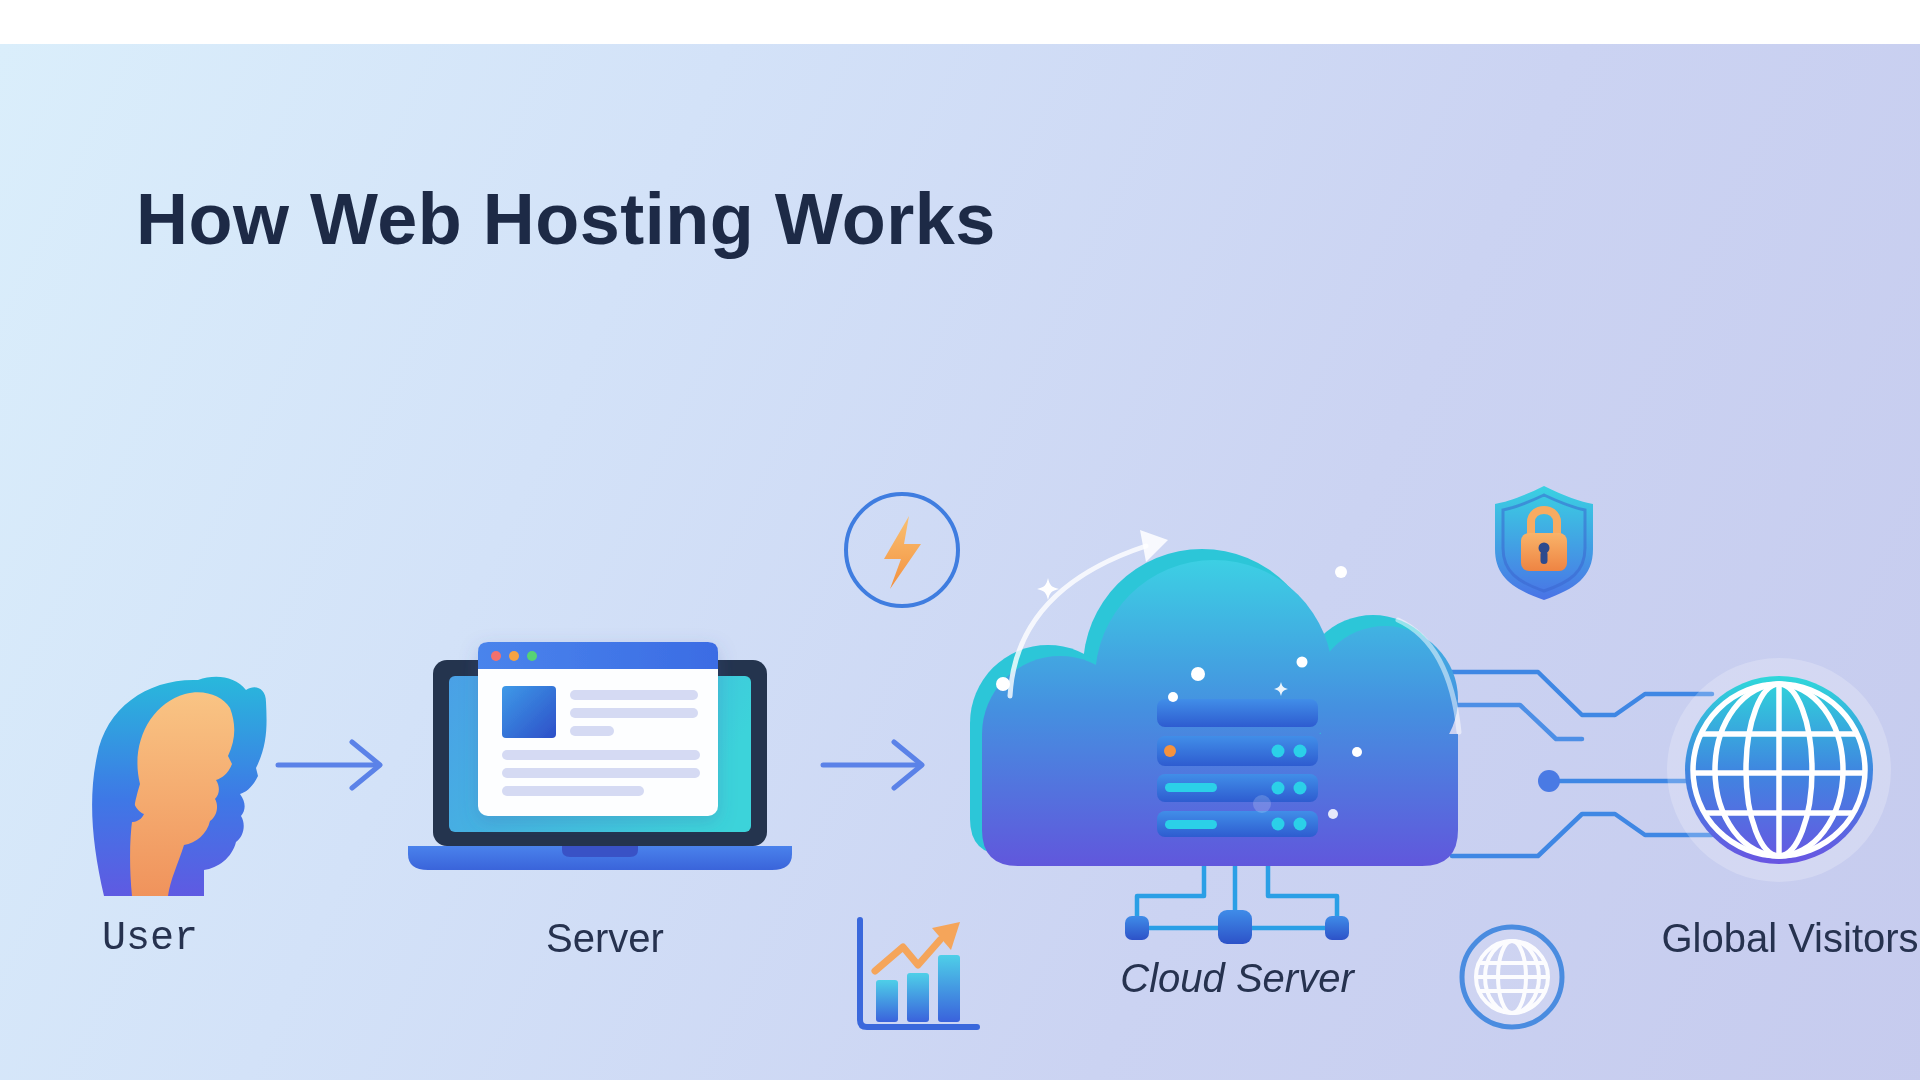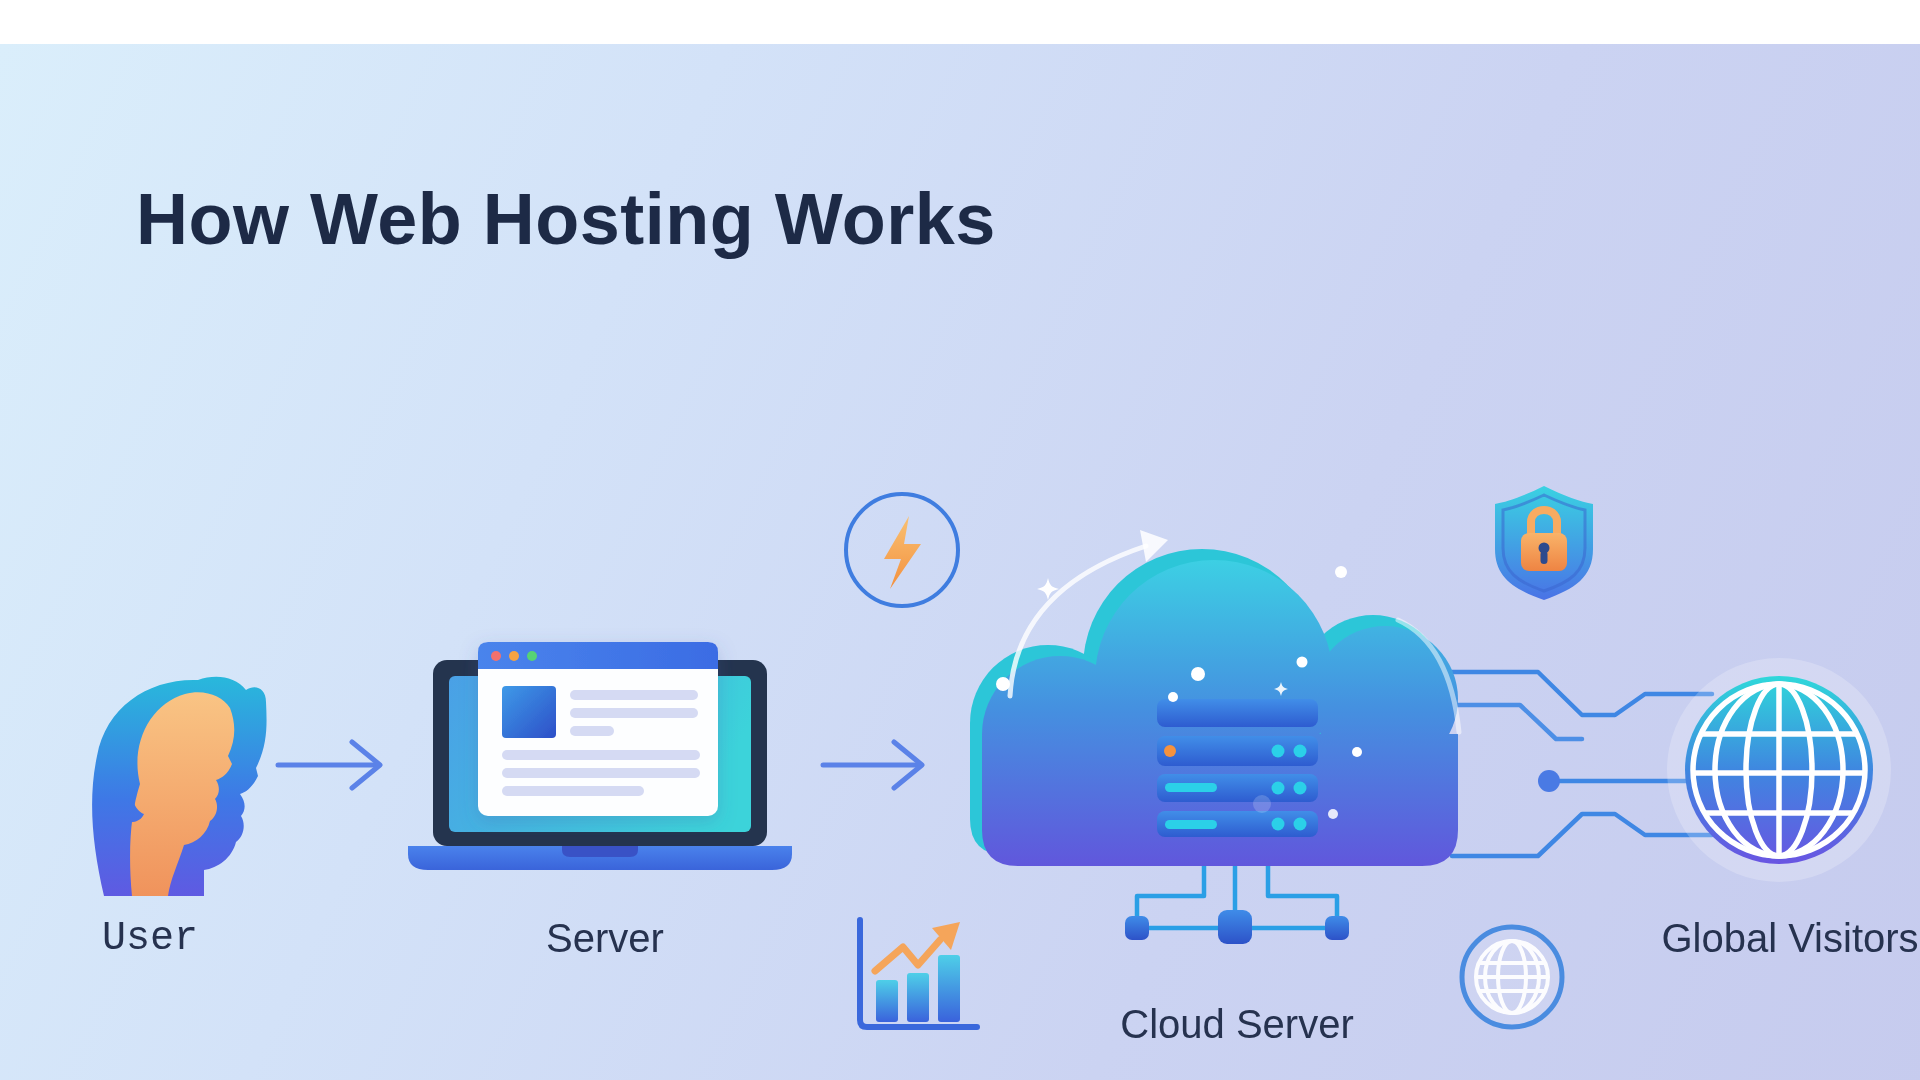--- a/index.html
+++ b/index.html
@@ -12,21 +12,21 @@
   .title{
     position:absolute;left:136px;top:134px;
     font-size:72px;font-weight:600;color:#1d2a46;letter-spacing:.5px;
   }
   .label{
     position:absolute;transform:translateX(-50%);
     font-size:40px;font-weight:500;color:#26324f;white-space:nowrap;
   }
   .label-user{left:150px;top:872px;font-family:Liberation Mono, monospace;}
   .label-website{left:605px;top:872px;}
-  .label-cloud{left:1237px;top:958px;}
+  .label-cloud{left:1237px;top:912px;font-style:italic;}
   .label-global{left:1790px;top:872px;}
   svg.art{position:absolute;left:0;top:0;}
 </style>
 </head>
 <body>
 
 <div class="stage">
 
   <div class="title">How Web Hosting Works</div>
 

